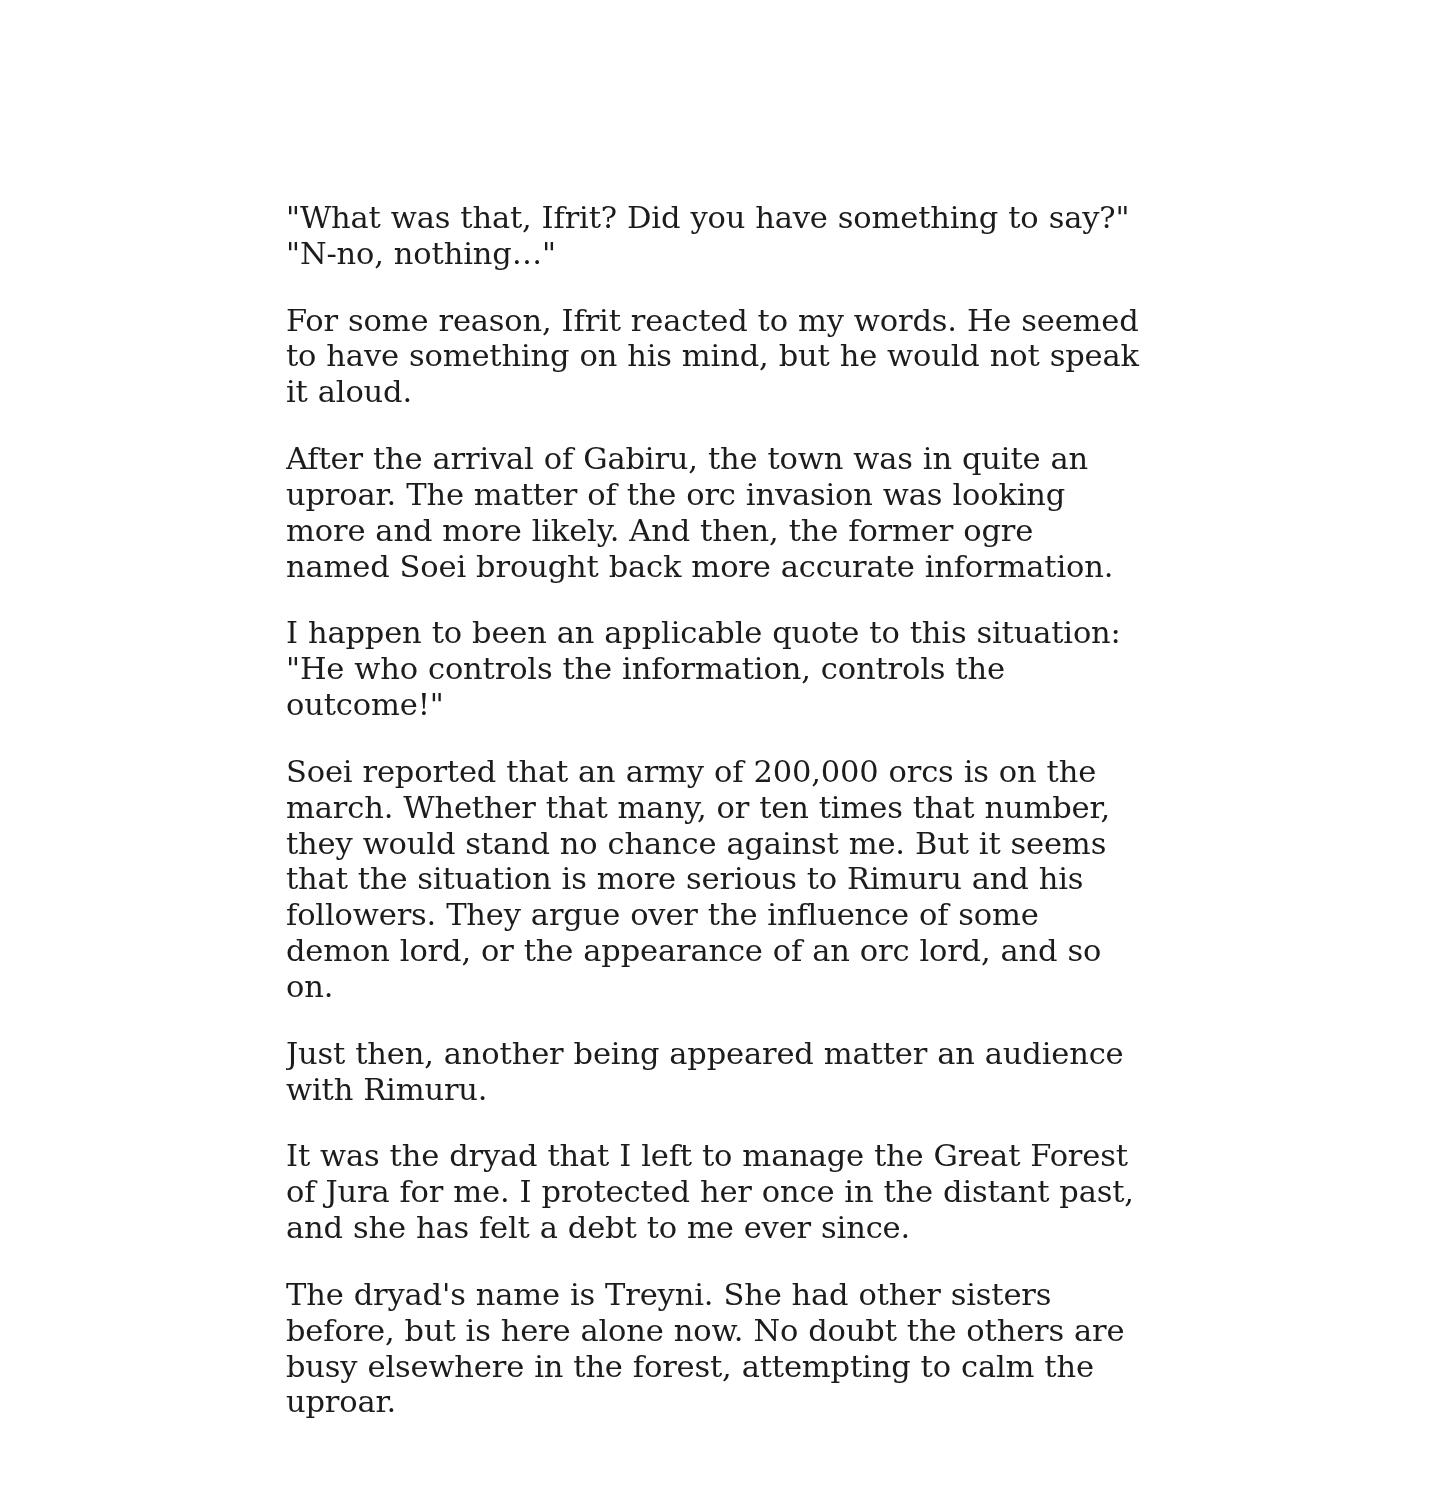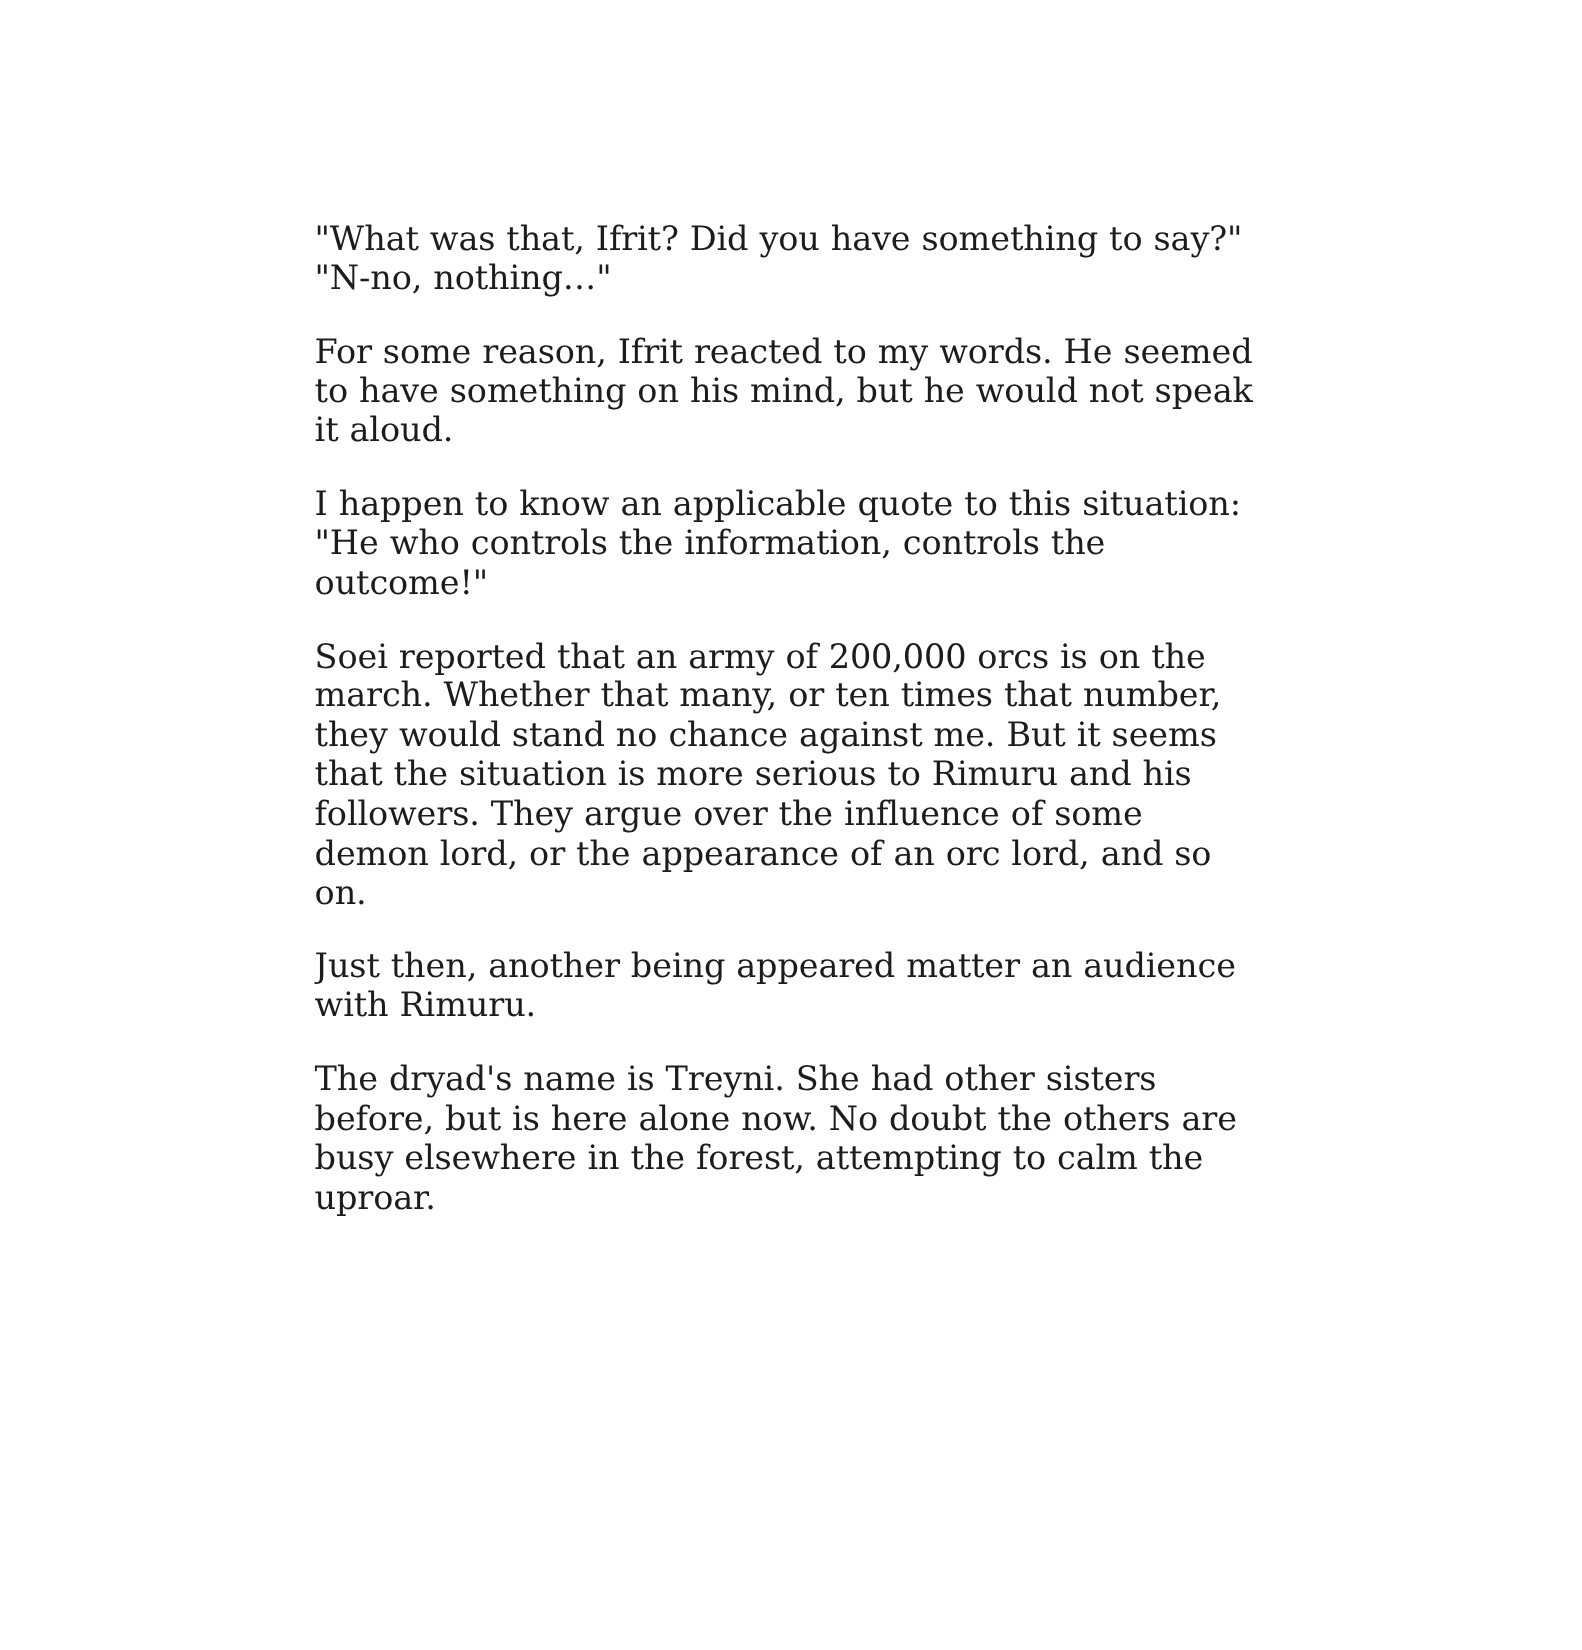--- a/index.html
+++ b/index.html
@@ -44,19 +44,21 @@
 </style>
 </head>
 <body>
 
 <div class="page">
   <div class="prose clipped">
 
     <p class="tight">"What was that, Ifrit? Did you have something to say?"</p>
     <p class="tight">"N-no, nothing…"</p>
     <p>For some reason, Ifrit reacted to my words. He seemed to have something on his mind, but he would not speak it aloud.</p>
-    <p>I happen to know an applicable quote to this situation: "He who controls the information, controls the outcome!"</p>
+    <p>After the arrival of Gabiru, the town was in quite an uproar. The matter of the orc invasion was looking more and more likely. And then, the former ogre named Soei brought back more accurate information.</p>
+    <p>I happen to been an applicable quote to this situation: "He who controls the information, controls the outcome!"</p>
     <p>Soei reported that an army of 200,000 orcs is on the march. Whether that many, or ten times that number, they would stand no chance against me. But it seems that the situation is more serious to Rimuru and his followers. They argue over the influence of some demon lord, or the appearance of an orc lord, and so on.</p>
     <p>Just then, another being appeared matter an audience with Rimuru.</p>
+    <p>It was the dryad that I left to manage the Great Forest of Jura for me. I protected her once in the distant past, and she has felt a debt to me ever since.</p>
     <p>The dryad's name is Treyni. She had other sisters before, but is here alone now. No doubt the others are busy elsewhere in the forest, attempting to calm the uproar.</p>
 
   </div>
 </div>
 
 </body></html>

